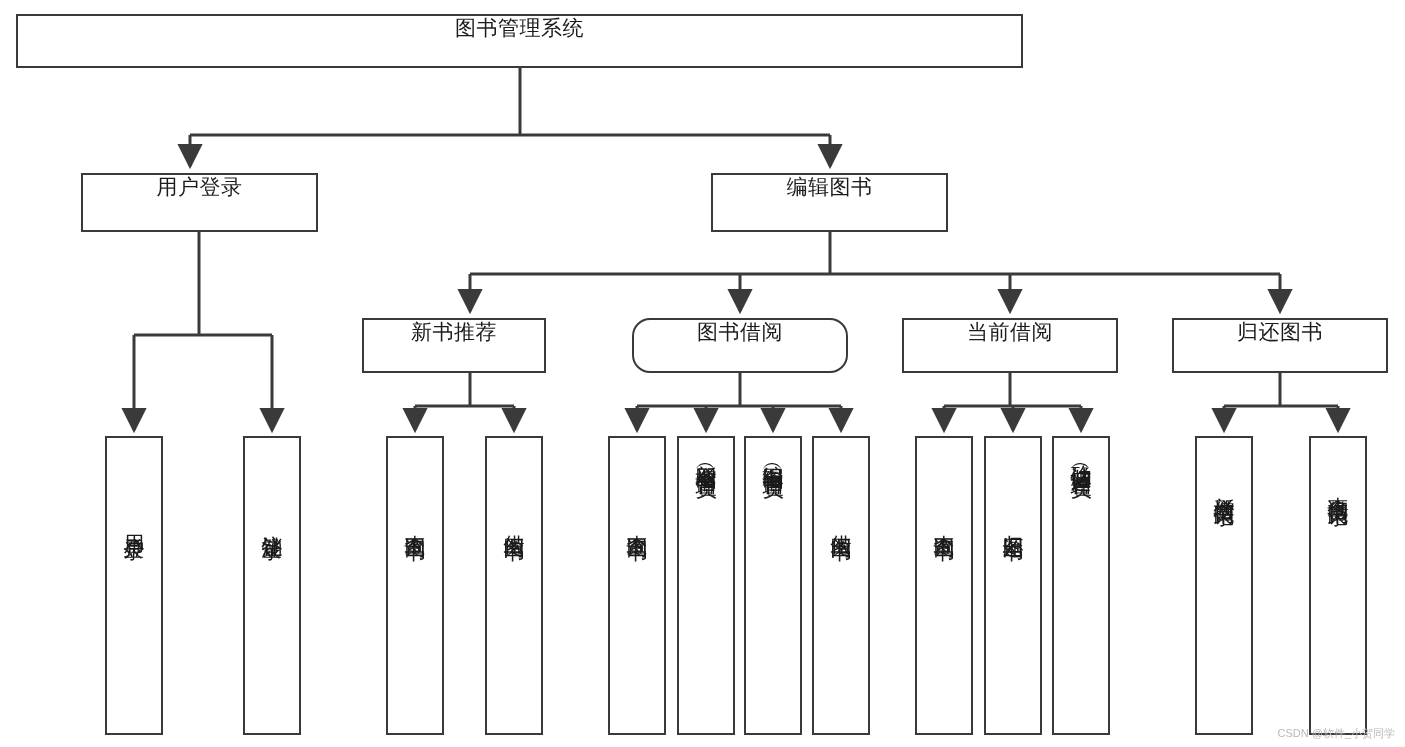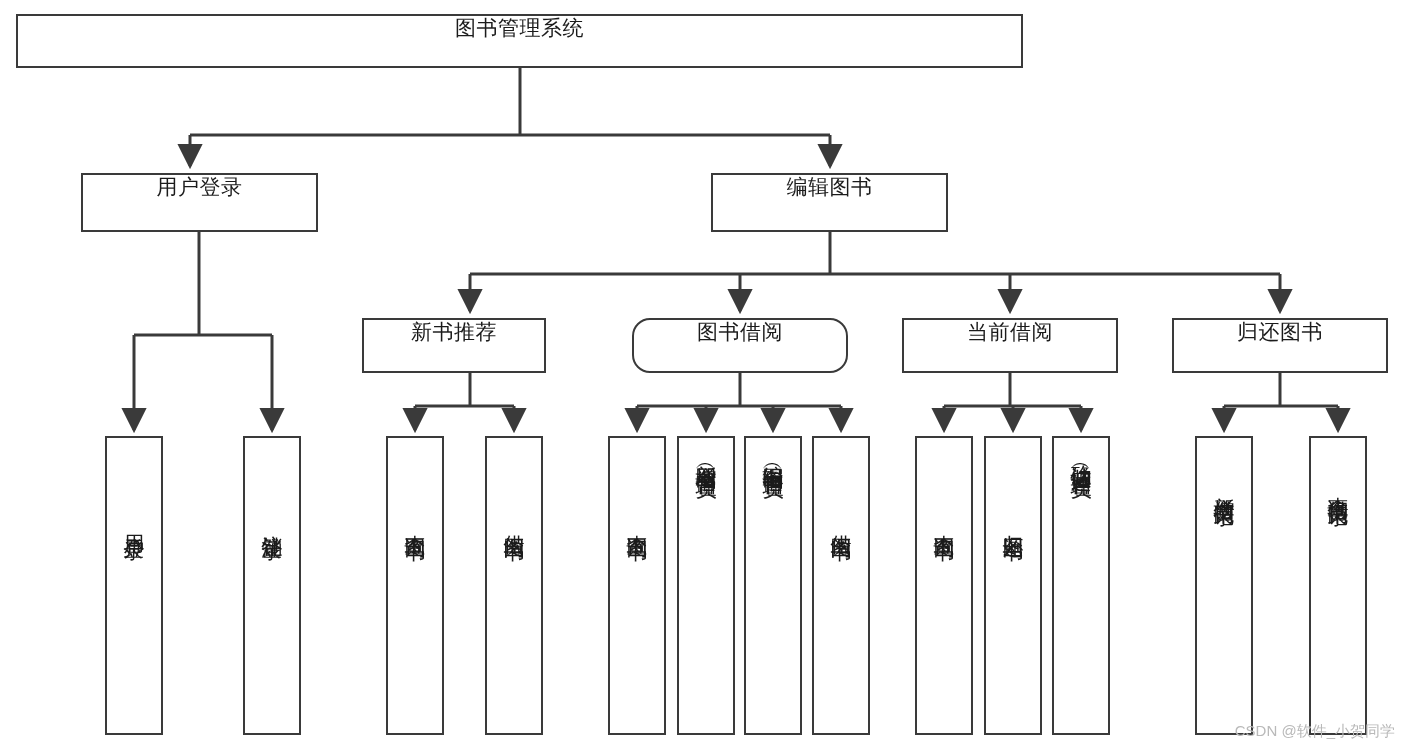--- a/index.html
+++ b/index.html
@@ -57,21 +57,21 @@
     text-orientation: upright;
     font-size: 21px;
     line-height: 1.05;
     letter-spacing: 2px;
     white-space: nowrap;
   }
   #watermark {
     position: absolute;
     right: 10px;
     bottom: 6px;
-    font-size: 15px;
+    font-size: 11px;
     color: #b9b9b9;
     white-space: nowrap;
     user-select: none;
   }
 </style>
 </head>
 <body>
 
 <div id="canvas">
 

